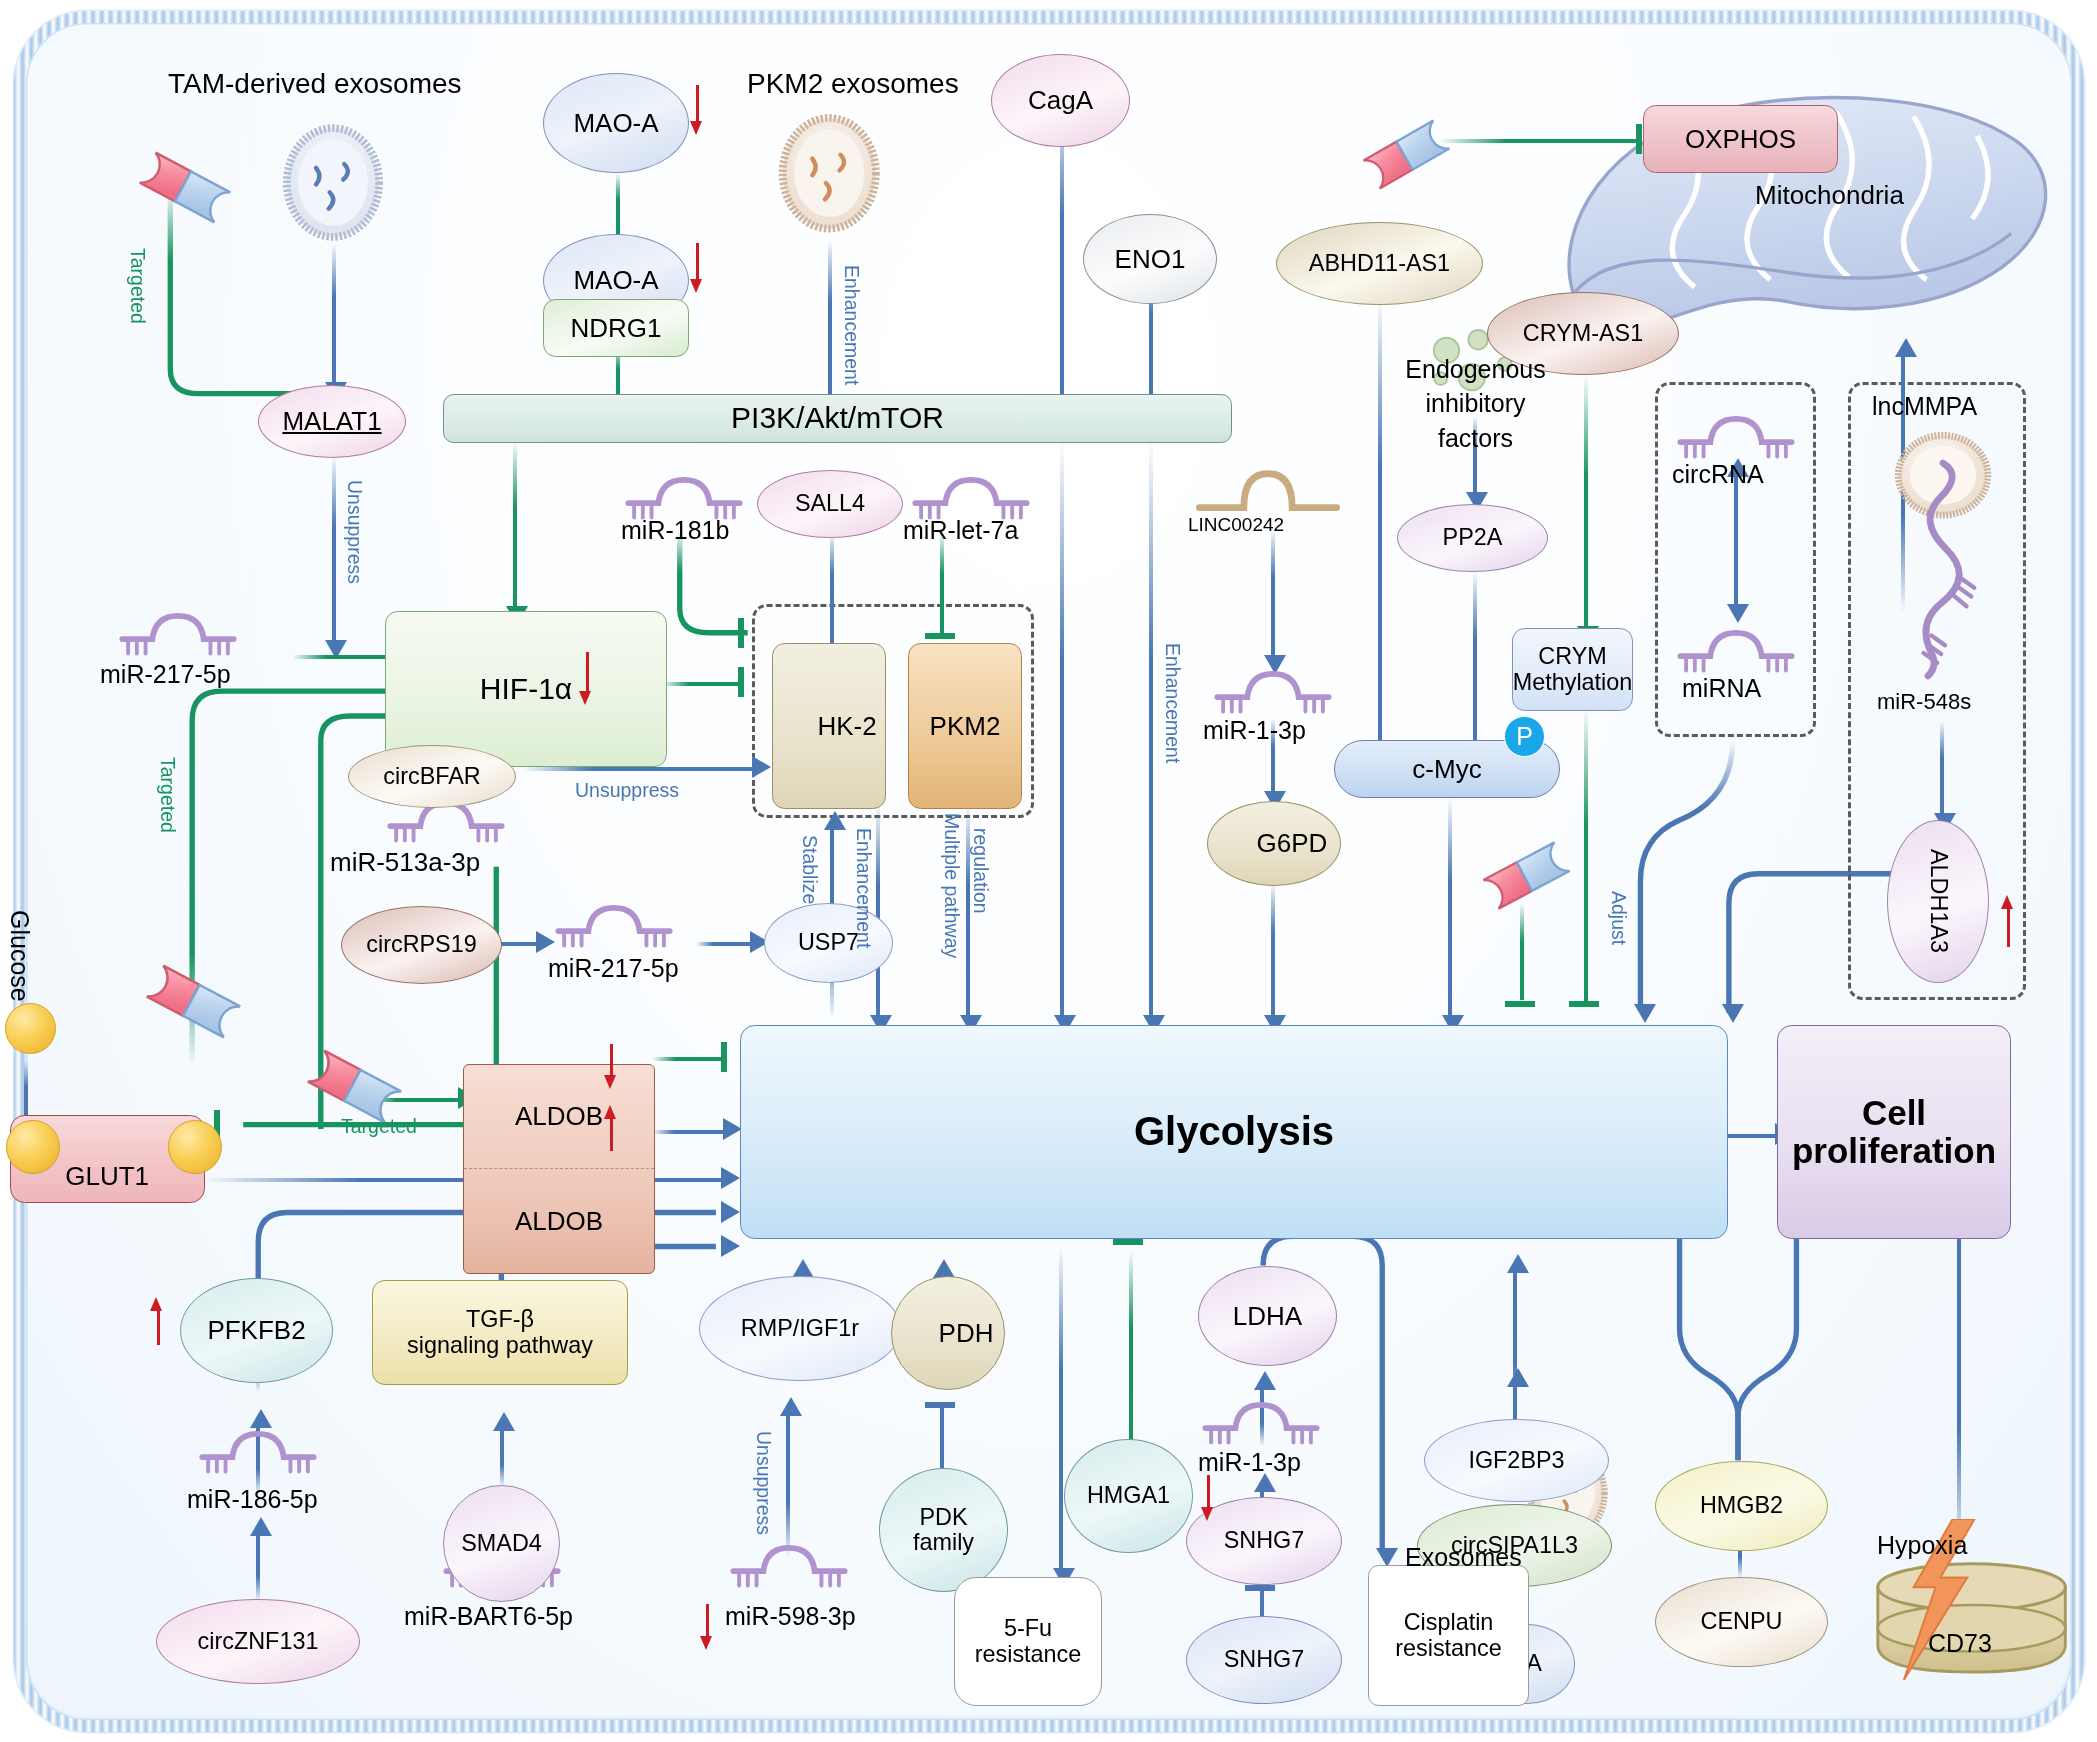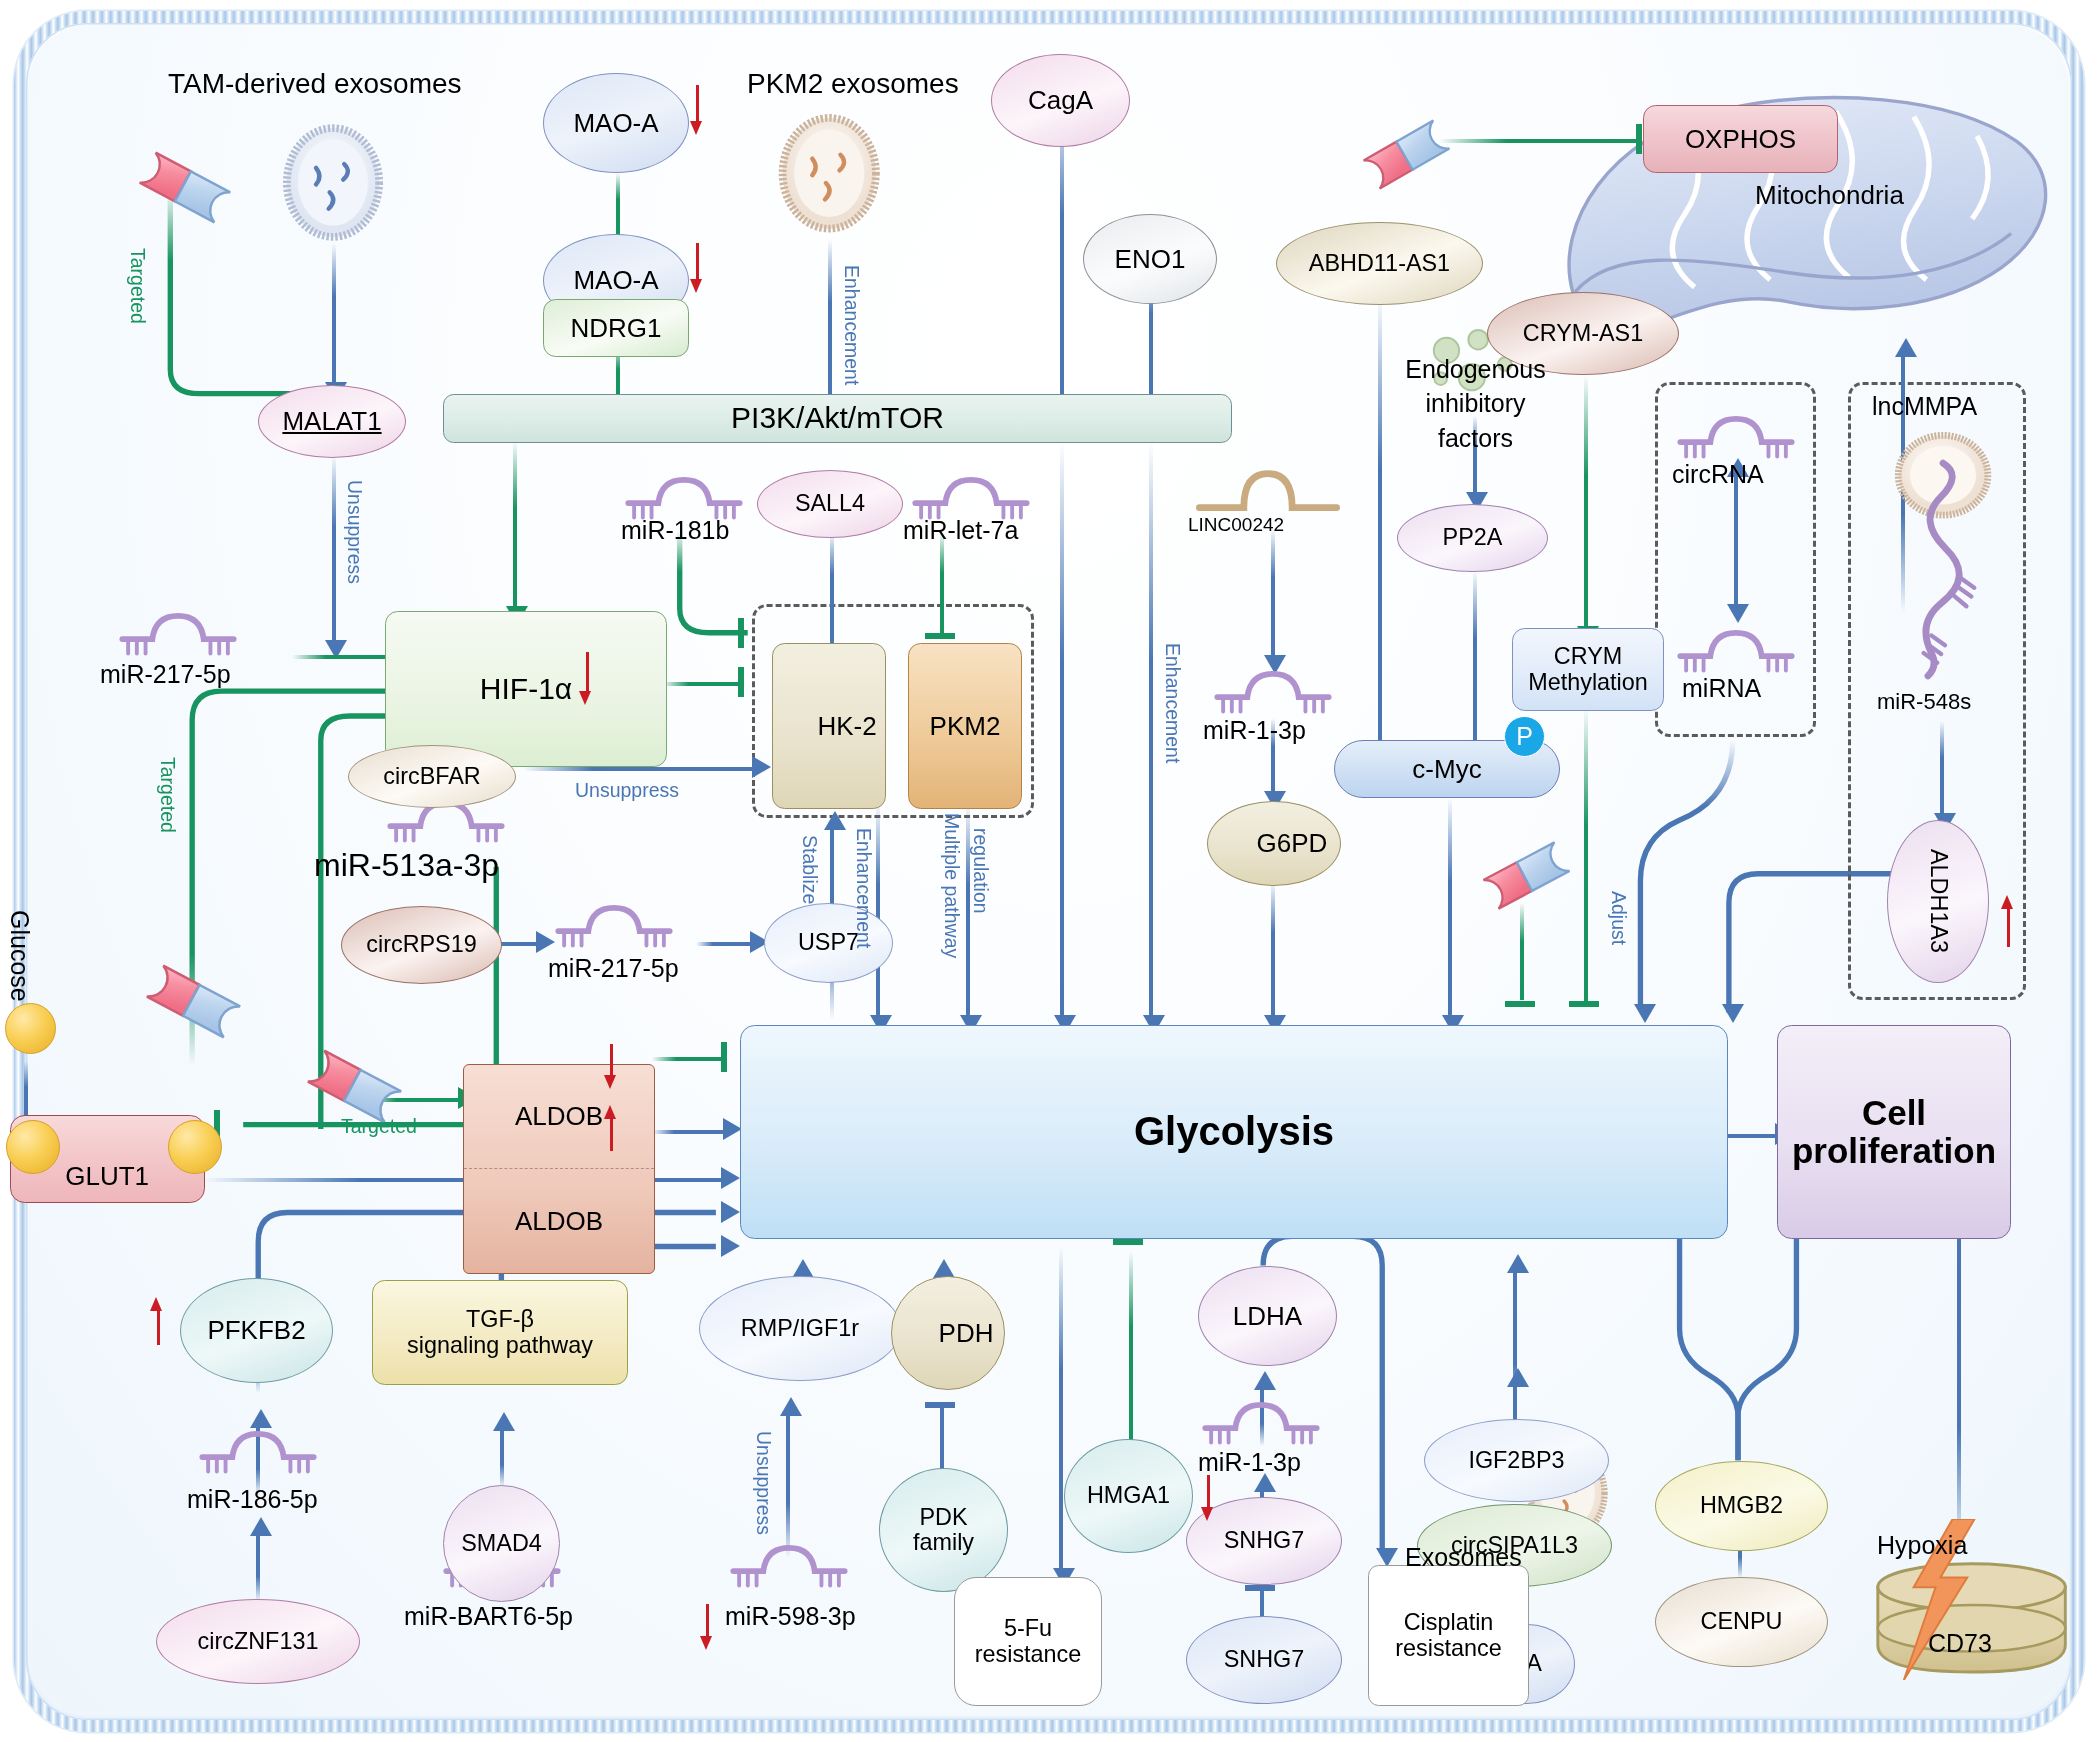--- a/index.html
+++ b/index.html
@@ -823,29 +823,29 @@
 
   <div class="plaintext" style="left:1203px; top:716px; font-size:25px;"><span>miR-1-3p</span></div>
 
   <div class="node rr th-cmyc fs-lg" style="left:1334px; top:740px; width:226px; height:58px; border-radius:29px;">
     <span class="lbl">c-Myc</span>
   </div>
   <div style="position:absolute; left:1504px; top:716px; width:41px; height:41px; border-radius:50%; background:#1aa7e8; border:1.9px solid #ffffff; display:flex;align-items:center;justify-content:center;color:#fff;font-size:25px;z-index:9;">
       <span>P</span>
     </div>
 
-  <div class="node rr th-crym fs-md" style="left:1512px; top:628px; width:152px; height:83px; flex-direction:column;">
+  <div class="node rr th-crym fs-md" style="left:1512px; top:628px; width:121px; height:83px; flex-direction:column;">
     <span class="lbl">CRYM</span>
     <span class="lbl">Methylation</span>
   </div>
 
   <div class="node ell th-tan2 fs-md" style="left:348px; top:745px; width:168px; height:63px;">
     <span class="lbl">circBFAR</span>
   </div>
-  <div class="plaintext" style="left:314px; top:847px; font-size:32px;"><span>miR-513a-3p</span></div>
+  <div class="plaintext" style="left:330px; top:847px; font-size:26px;"><span>miR-513a-3p</span></div>
 
   <div class="node ell th-beige fs-lg" style="left:1207px; top:801px; width:134px; height:85px;">
     <span class="lbl">G6PD</span>
   </div>
 
   <div class="node ell th-purple fs-md vert" style="left:1887px; top:820px; width:102px; height:163px;">
     <span class="lbl">ALDH1A3</span>
   </div>
   <div class="redstem" style="left:2007px; top:908px; height:39px;"></div>
   <div class="redar redUp" style="left:2001px; top:895px;"></div>

